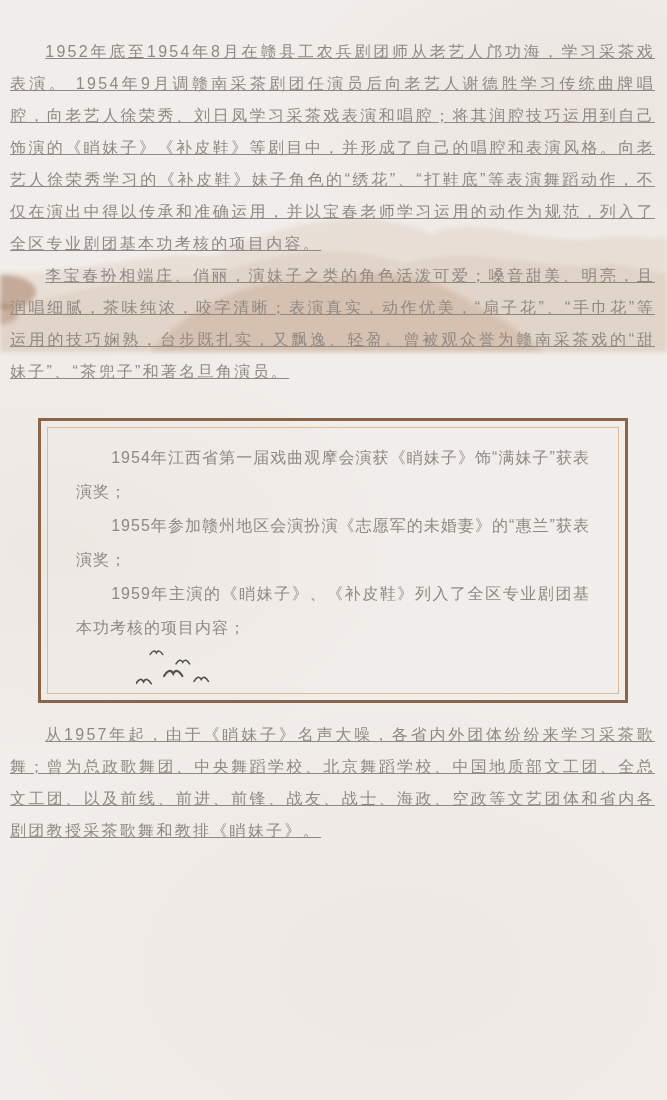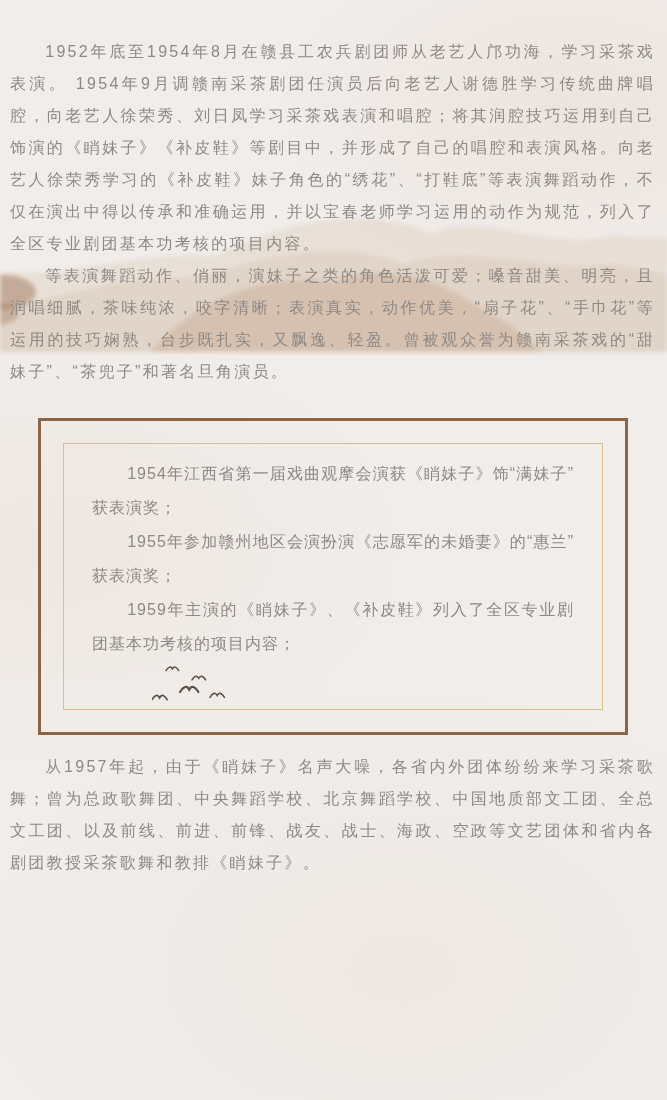--- a/index.html
+++ b/index.html
@@ -31,25 +31,26 @@
     box-sizing: border-box;
   }
   p.para {
     margin: 0;
     font-size: 16px;
     line-height: 32px;
     letter-spacing: 2.3px;
     color: #8f8985;
     text-align: justify;
     text-indent: 2.2em;
+    text-decoration: underline;
   }
   .awards-box {
     margin: 30px 27px 16px 28px;
     border: 3px solid #8a6548;
-    padding: 22px;
+    padding: 6px;
     background: transparent;
   }
   .awards-inner {
     border: 1px solid #dcbd92;
     padding: 13px 28px 4px 28px;
     position: relative;
   }
   p.award {
     margin: 0;
     font-size: 16px;
@@ -79,21 +80,21 @@
       <path d="M150,176 C195,124 262,96 332,106 C384,86 436,102 474,128 C505,144 524,158 544,176 Z" fill="#a97f5f" opacity="0.22"></path>
       <ellipse cx="4" cy="116" rx="32" ry="17" fill="#8d5c3b" opacity="0.40"></ellipse>
       <ellipse cx="-4" cy="138" rx="22" ry="11" fill="#8d5c3b" opacity="0.30"></ellipse>
     </svg>
   </div>
 
   <div class="content">
 
     <p class="para">1952年底至1954年8月在赣县工农兵剧团师从老艺人邝功海，学习采茶戏表演。 1954年9月调赣南采茶剧团任演员后向老艺人谢德胜学习传统曲牌唱腔，向老艺人徐荣秀、刘日凤学习采茶戏表演和唱腔；将其润腔技巧运用到自己饰演的《睄妹子》《补皮鞋》等剧目中，并形成了自己的唱腔和表演风格。向老艺人徐荣秀学习的《补皮鞋》妹子角色的“绣花”、“打鞋底”等表演舞蹈动作，不仅在演出中得以传承和准确运用，并以宝春老师学习运用的动作为规范，列入了全区专业剧团基本功考核的项目内容。</p>
 
-    <p class="para">等表演舞蹈动作、俏丽，演妹子之类的角色活泼可爱；嗓音甜美、明亮，且润唱细腻，茶味纯浓，咬字清晰；表演真实，动作优美，“扇子花”、“手巾花”等运用的技巧娴熟，台步既扎实，又飘逸、轻盈。曾被观众誉为赣南采茶戏的“甜妹子”、“茶兜子”和著名旦角演员。</p>
+    <p class="para">李宝春扮相端庄、俏丽，演妹子之类的角色活泼可爱；嗓音甜美、明亮，且润唱细腻，茶味纯浓，咬字清晰；表演真实，动作优美，“扇子花”、“手巾花”等运用的技巧娴熟，台步既扎实，又飘逸、轻盈。曾被观众誉为赣南采茶戏的“甜妹子”、“茶兜子”和著名旦角演员。</p>
 
     <div class="awards-box">
       <div class="awards-inner">
         <p class="award">1954年江西省第一届戏曲观摩会演获《睄妹子》饰“满妹子”获表演奖；</p>
         <p class="award">1955年参加赣州地区会演扮演《志愿军的未婚妻》的“惠兰”获表演奖；</p>
         <p class="award">1959年主演的《睄妹子》、《补皮鞋》列入了全区专业剧团基本功考核的项目内容；</p>
 
         <div class="birds">
           <svg width="130" height="44" viewBox="0 0 130 44" xmlns="http://www.w3.org/2000/svg">
             <g transform="translate(14,2) scale(0.8)">

